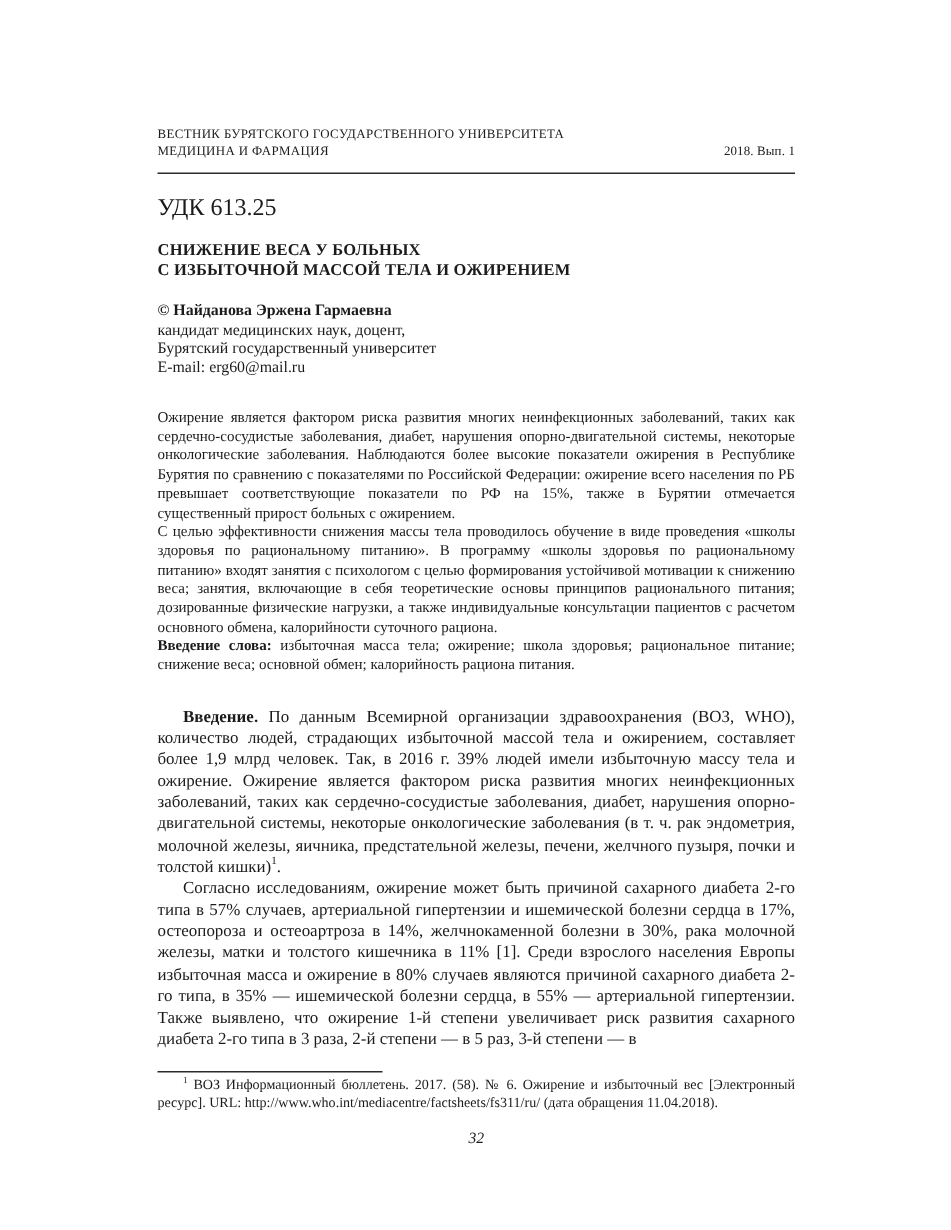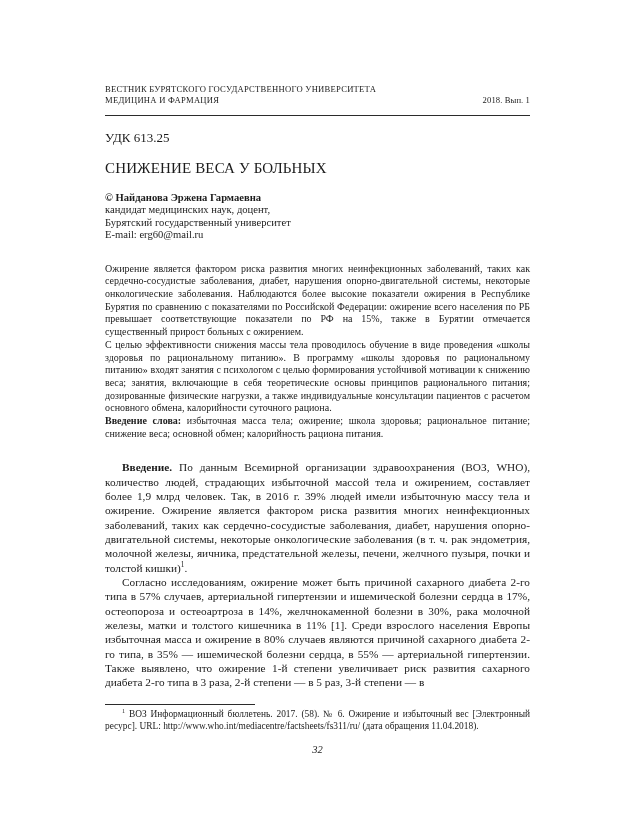--- a/index.html
+++ b/index.html
@@ -13,23 +13,23 @@
   .page { width: 634px; height: 820px; padding: 84px 104px 0 105px; background: #fff; }
 
   .header-row {
     display: flex; justify-content: space-between; align-items: flex-end;
     font-size: 8.6px; line-height: 1.32; letter-spacing: 0.25px;
   }
   .journal-info { text-transform: uppercase; }
   .issue { white-space: nowrap; letter-spacing: 0.1px; }
   .header-rule { border-top: 1px solid #2b2b2b; margin-top: 8px; }
 
-  .udc { margin-top: 14px; font-size: 13px; }
+  .udc { margin-top: 14px; font-size: 16px; }
 
-  .title { margin-top: 13px; font-size: 15px; font-weight: normal; line-height: 1.2; letter-spacing: 0.15px; }
+  .title { margin-top: 13px; font-size: 11px; font-weight: bold; line-height: 1.2; letter-spacing: 0.15px; }
   .title-line { display: block; }
 
   .author-block { margin-top: 15px; font-size: 10.6px; line-height: 1.18; }
   .author-name { font-weight: bold; }
 
   .abstract { margin-top: 21px; font-size: 10px; line-height: 1.27; text-align: justify; }
   .abstract-p { margin: 0; }
   .bold { font-weight: bold; }
 
   .body-text { margin-top: 20px; font-size: 11.3px; line-height: 1.27; text-align: justify; }
@@ -56,20 +56,21 @@
     </div>
     <div class="header-rule"></div>
   </header>
 
   <main>
 
     <div class="udc">УДК 613.25</div>
 
     <h1 class="title">
       <span class="title-line">СНИЖЕНИЕ ВЕСА У БОЛЬНЫХ</span>
+      <span class="title-line">С ИЗБЫТОЧНОЙ МАССОЙ ТЕЛА И ОЖИРЕНИЕМ</span>
     </h1>
 
     <div class="author-block">
       <div class="author-name">© Найданова Эржена Гармаевна</div>
       <div>кандидат медицинских наук, доцент,</div>
       <div>Бурятский государственный университет</div>
       <div>E-mail: erg60@mail.ru</div>
     </div>
 
     <section class="abstract">

